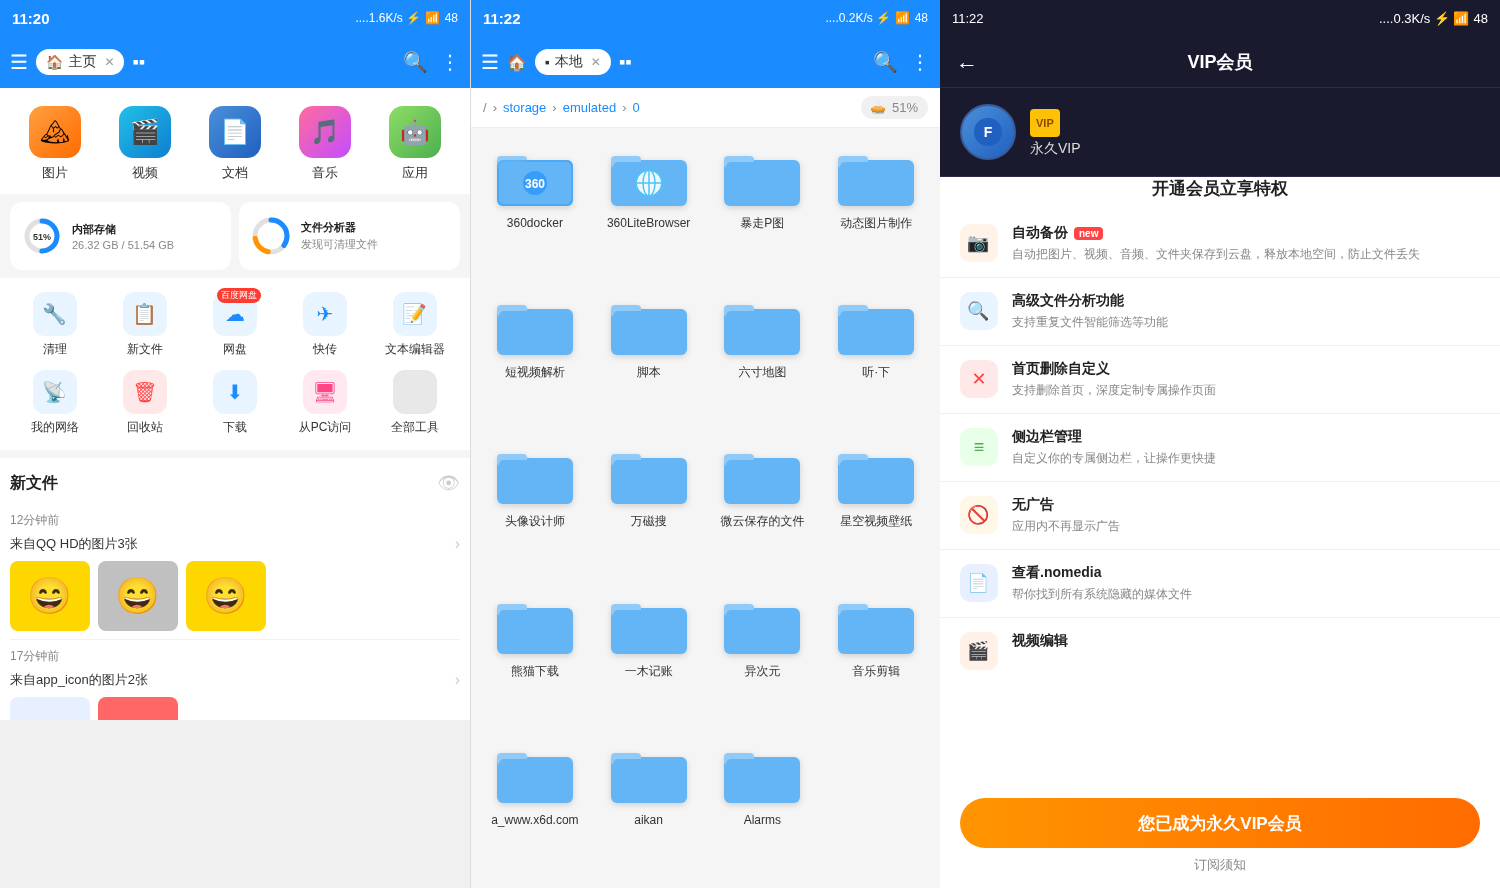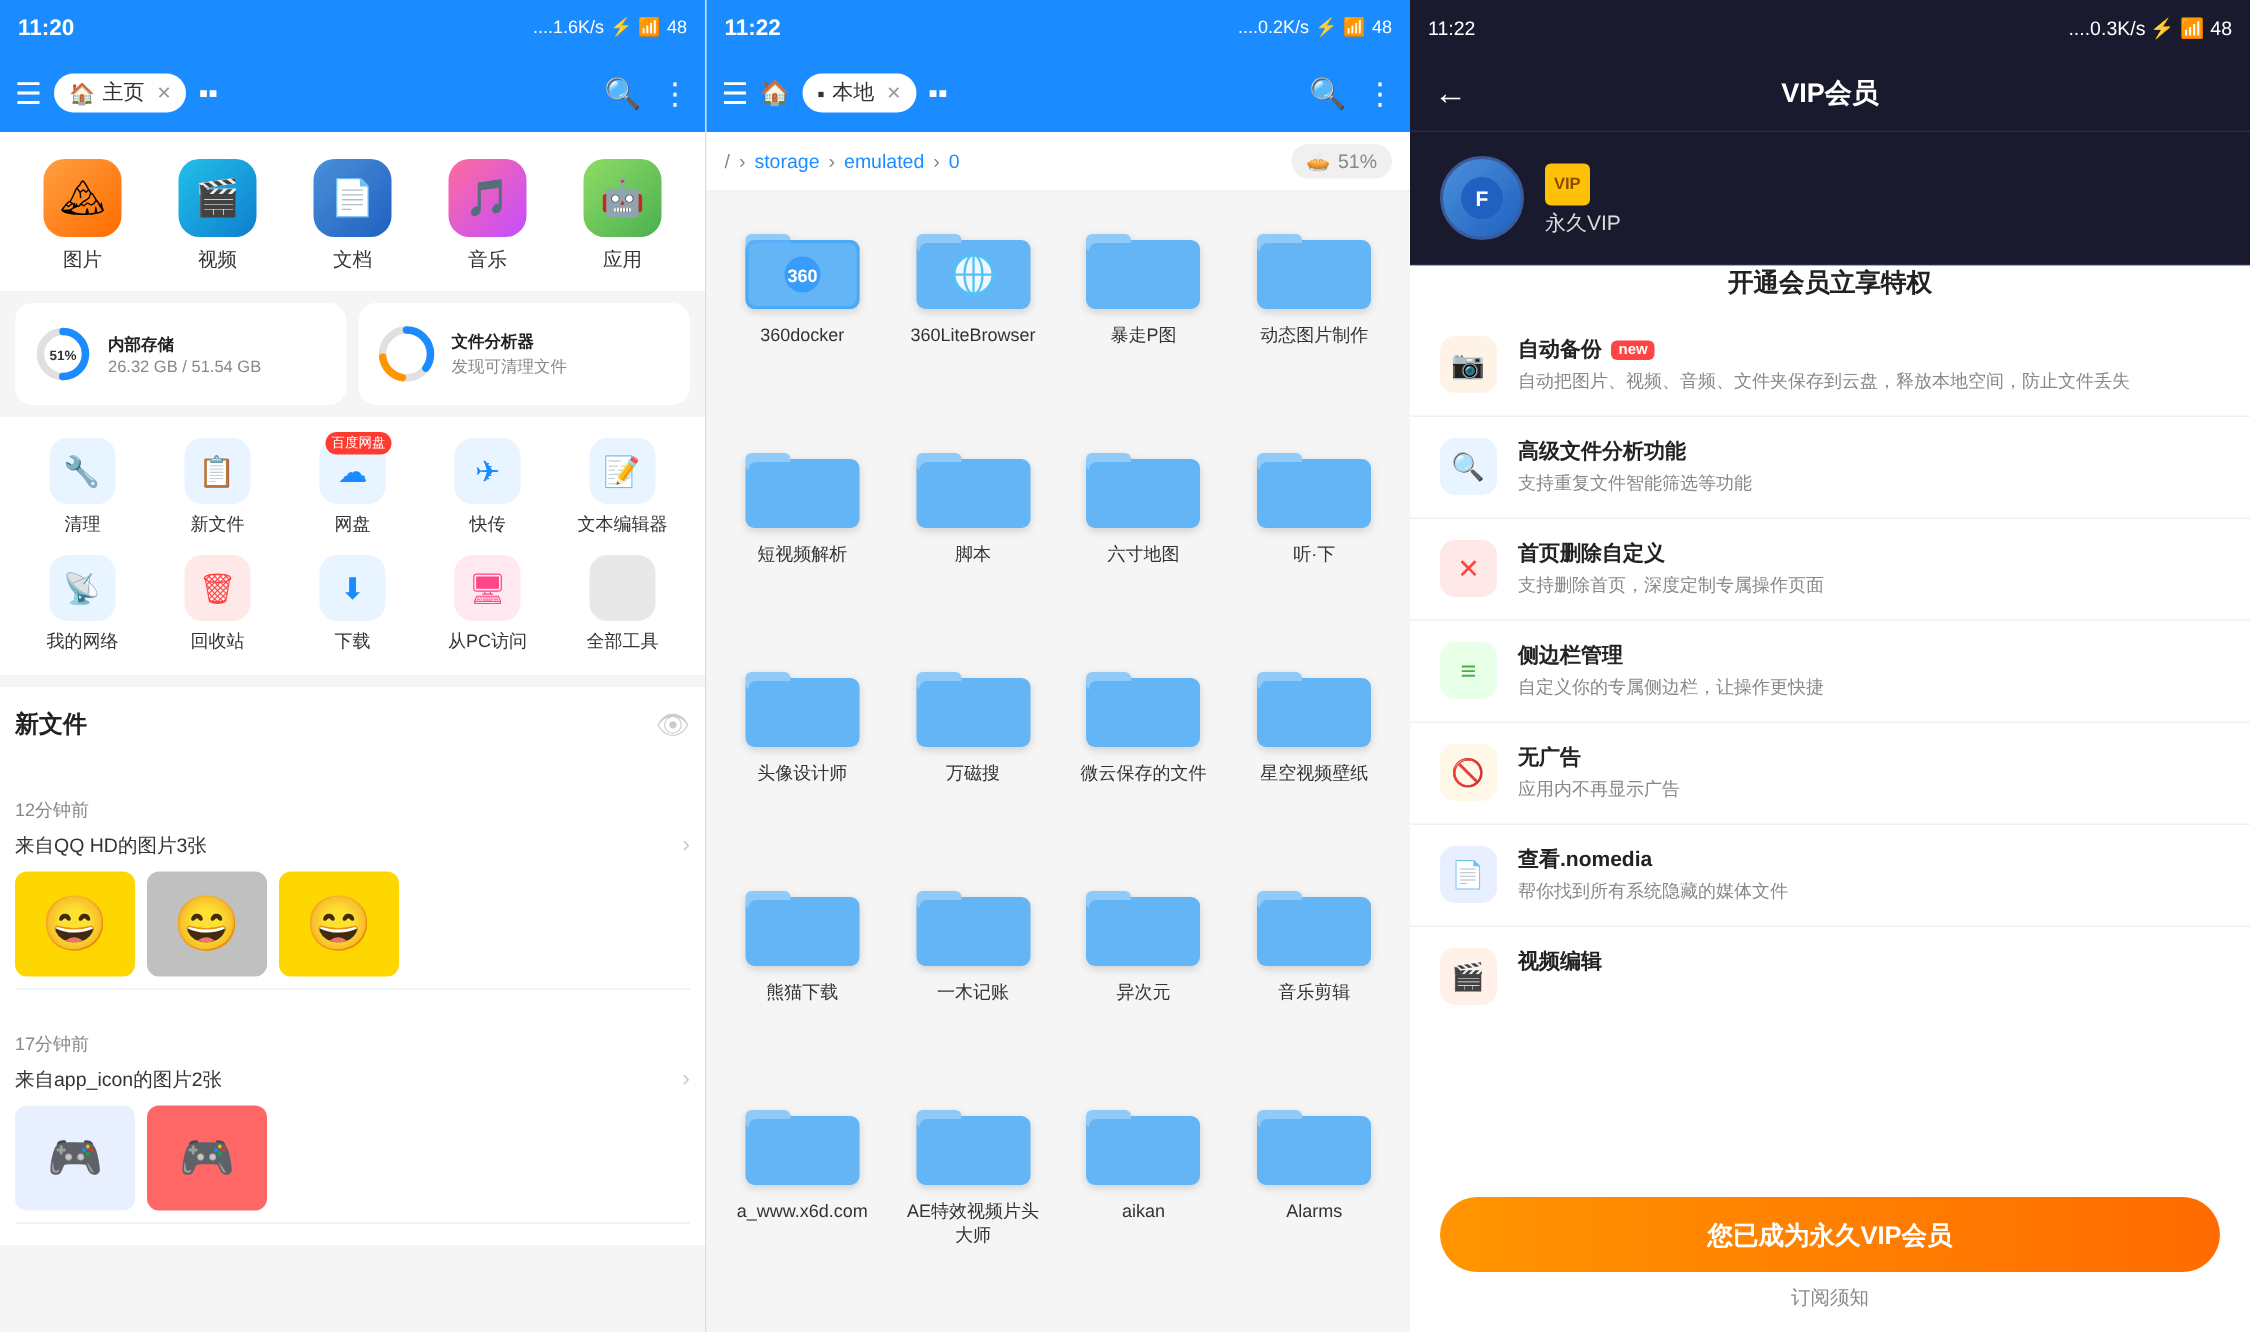--- a/index.html
+++ b/index.html
@@ -1,19 +1,19 @@
 <!DOCTYPE html>
 <html><head>
   <meta charset="utf-8">
   <style>
     * { margin: 0; padding: 0; box-sizing: border-box; }
     body { width: 1500px; height: 888px; display: flex; font-family: 'Arial', sans-serif; background: #f0f0f0; overflow: hidden; }
 
     
-    .panel1 { width: 470px; height: 888px; background: #f5f5f5; display: flex; flex-direction: column; }
+    .panel1 { width: 470px; height: 720px; background: #f5f5f5; display: flex; flex-direction: column; }
     .status-bar { height: 36px; background: #1a8cff; display: flex; align-items: center; justify-content: space-between; padding: 0 12px; color: white; font-size: 13px; }
     .status-bar .time { font-weight: bold; font-size: 15px; }
     .status-bar .icons { display: flex; align-items: center; gap: 4px; font-size: 12px; }
     .nav-bar { height: 52px; background: #1a8cff; display: flex; align-items: center; padding: 0 10px; gap: 8px; }
     .nav-bar .menu-icon { color: white; font-size: 20px; cursor: pointer; }
     .nav-tab { background: white; border-radius: 20px; padding: 4px 10px; display: flex; align-items: center; gap: 5px; font-size: 14px; color: #333; }
     .nav-tab .home-icon { color: #1a8cff; font-size: 14px; }
     .nav-tab .close-x { color: #999; font-size: 12px; margin-left: 3px; }
     .nav-bar-right { margin-left: auto; display: flex; gap: 12px; }
     .nav-bar-right span { color: white; font-size: 18px; cursor: pointer; }
@@ -56,21 +56,21 @@
     .tool-icon.pc { background: #ffe8f0; color: #ff4488; }
     .tool-icon.alltools { background: #f0f0f0; color: #888; }
     .tool-label { font-size: 12px; color: #333; text-align: center; }
     .badge { position: absolute; top: -4px; right: -4px; background: #ff3b30; color: white; font-size: 9px; padding: 1px 4px; border-radius: 8px; }
 
     
     .new-files { background: white; padding: 14px 10px; }
     .section-header { display: flex; justify-content: space-between; align-items: center; margin-bottom: 10px; }
     .section-title { font-size: 16px; font-weight: bold; color: #222; }
     .file-entry { padding: 8px 0; border-bottom: 1px solid #f0f0f0; }
-    .file-time { font-size: 12px; color: #888; margin-bottom: 6px; margin-top: 20px; }
+    .file-time { font-size: 12px; color: #888; margin-bottom: 6px; }
     .file-source { font-size: 13px; color: #333; display: flex; justify-content: space-between; align-items: center; }
     .file-thumbs { display: flex; gap: 8px; margin-top: 8px; }
     .thumb { width: 80px; height: 70px; border-radius: 8px; background: #e0e0e0; display: flex; align-items: center; justify-content: center; font-size: 36px; overflow: hidden; }
 
     
     .panel2 { width: 470px; height: 888px; background: #f5f5f5; display: flex; flex-direction: column; border-left: 1px solid #ddd; }
     .breadcrumb-bar { background: white; padding: 8px 12px; display: flex; align-items: center; gap: 6px; border-bottom: 1px solid #eee; }
     .breadcrumb-bar span { font-size: 13px; color: #888; }
     .breadcrumb-bar .bc-active { color: #1a8cff; }
     .breadcrumb-bar .storage-btn { margin-left: auto; background: #f0f0f0; border-radius: 16px; padding: 4px 10px; font-size: 13px; color: #555; display: flex; align-items: center; gap: 5px; }
@@ -522,30 +522,20 @@
       <div class="folder-icon">
         <svg class="folder-svg" viewBox="0 0 80 64">
           <rect x="2" y="14" width="76" height="46" rx="6" fill="#64b5f6"></rect>
           <rect x="2" y="10" width="30" height="12" rx="4" fill="#90caf9"></rect>
           <rect x="4" y="16" width="72" height="42" rx="5" fill="#64b5f6"></rect>
         </svg>
       </div>
       <span class="folder-name">a_www.x6d.com</span>
     </div>
 
-    <div class="folder-item">
-      <div class="folder-icon">
-        <svg class="folder-svg" viewBox="0 0 80 64">
-          <rect x="2" y="14" width="76" height="46" rx="6" fill="#64b5f6"></rect>
-          <rect x="2" y="10" width="30" height="12" rx="4" fill="#90caf9"></rect>
-          <rect x="4" y="16" width="72" height="42" rx="5" fill="#64b5f6"></rect>
-        </svg>
-      </div>
-      <span class="folder-name">AE特效视频片头大师</span>
-    </div>
 
     <div class="folder-item">
       <div class="folder-icon">
         <svg class="folder-svg" viewBox="0 0 80 64">
           <rect x="2" y="14" width="76" height="46" rx="6" fill="#64b5f6"></rect>
           <rect x="2" y="10" width="30" height="12" rx="4" fill="#90caf9"></rect>
           <rect x="4" y="16" width="72" height="42" rx="5" fill="#64b5f6"></rect>
         </svg>
       </div>
       <span class="folder-name">aikan</span>

